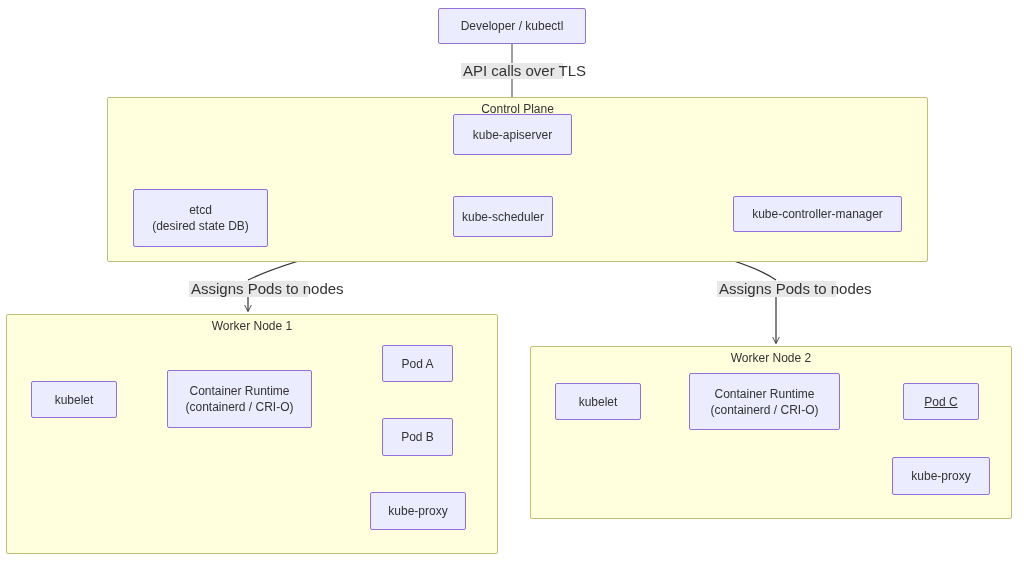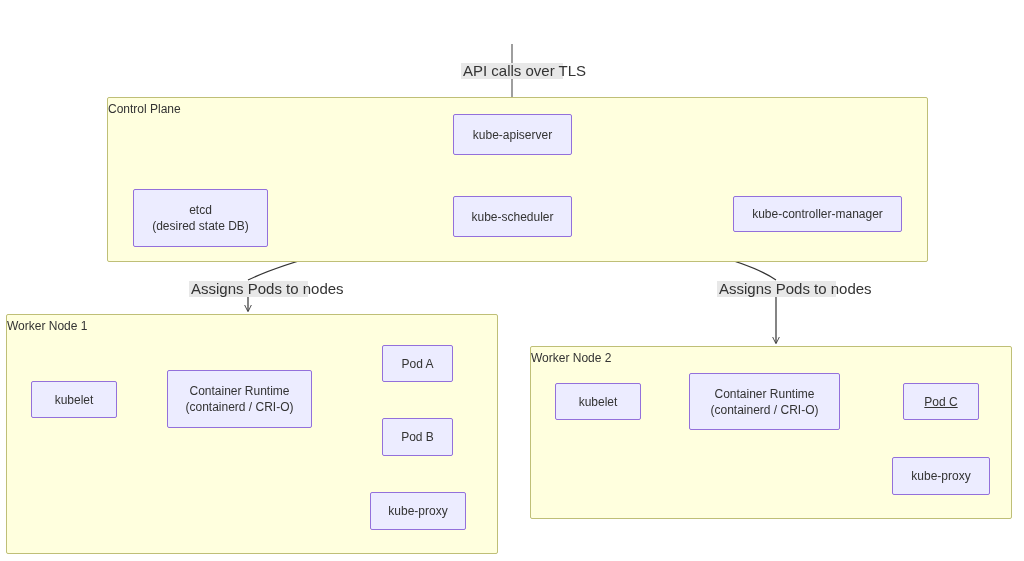--- a/index.html
+++ b/index.html
@@ -25,20 +25,21 @@
     background: #ffffde;
     border: 1px solid #bfbf77;
     border-radius: 2px;
     box-sizing: border-box;
   }
   .cluster-title {
     position: absolute;
     left: 0;
     right: 0;
     top: 4px;
+    text-align: center;
     font-size: 12px;
     color: #333333;
     line-height: 14px;
     white-space: nowrap;
   }
   
   .node {
     position: absolute;
     background: #ececff;
     border: 1px solid #9370db;
@@ -131,31 +132,34 @@
   </div>
 
   <div class="cluster" style="left:6px; top:314px; width:492px; height:240px;">
     <div class="cluster-title">Worker Node 1</div>
   </div>
 
   <div class="cluster" style="left:530px; top:346px; width:482px; height:173px;">
     <div class="cluster-title">Worker Node 2</div>
   </div>
 
+  <div class="node" style="left:438px; top:8px; width:148px; height:36px;">
+    <span>Developer / kubectl</span>
+  </div>
 
   <div class="node" style="left:453px; top:114px; width:119px; height:41px;">
     <span>kube-apiserver</span>
   </div>
 
   <div class="node" style="left:133px; top:189px; width:135px; height:58px;">
     <span>etcd</span>
     <span class="line2">(desired state DB)</span>
   </div>
 
-  <div class="node" style="left:453px; top:196px; width:119px; height:41px;">
+  <div class="node" style="left:453px; top:196px; width:100px; height:41px;">
     <span>kube-scheduler</span>
   </div>
 
   <div class="node" style="left:733px; top:196px; width:169px; height:36px;">
     <span>kube-controller-manager</span>
   </div>
 
   <div class="node" style="left:31px; top:381px; width:86px; height:37px;">
     <span>kubelet</span>
   </div>

